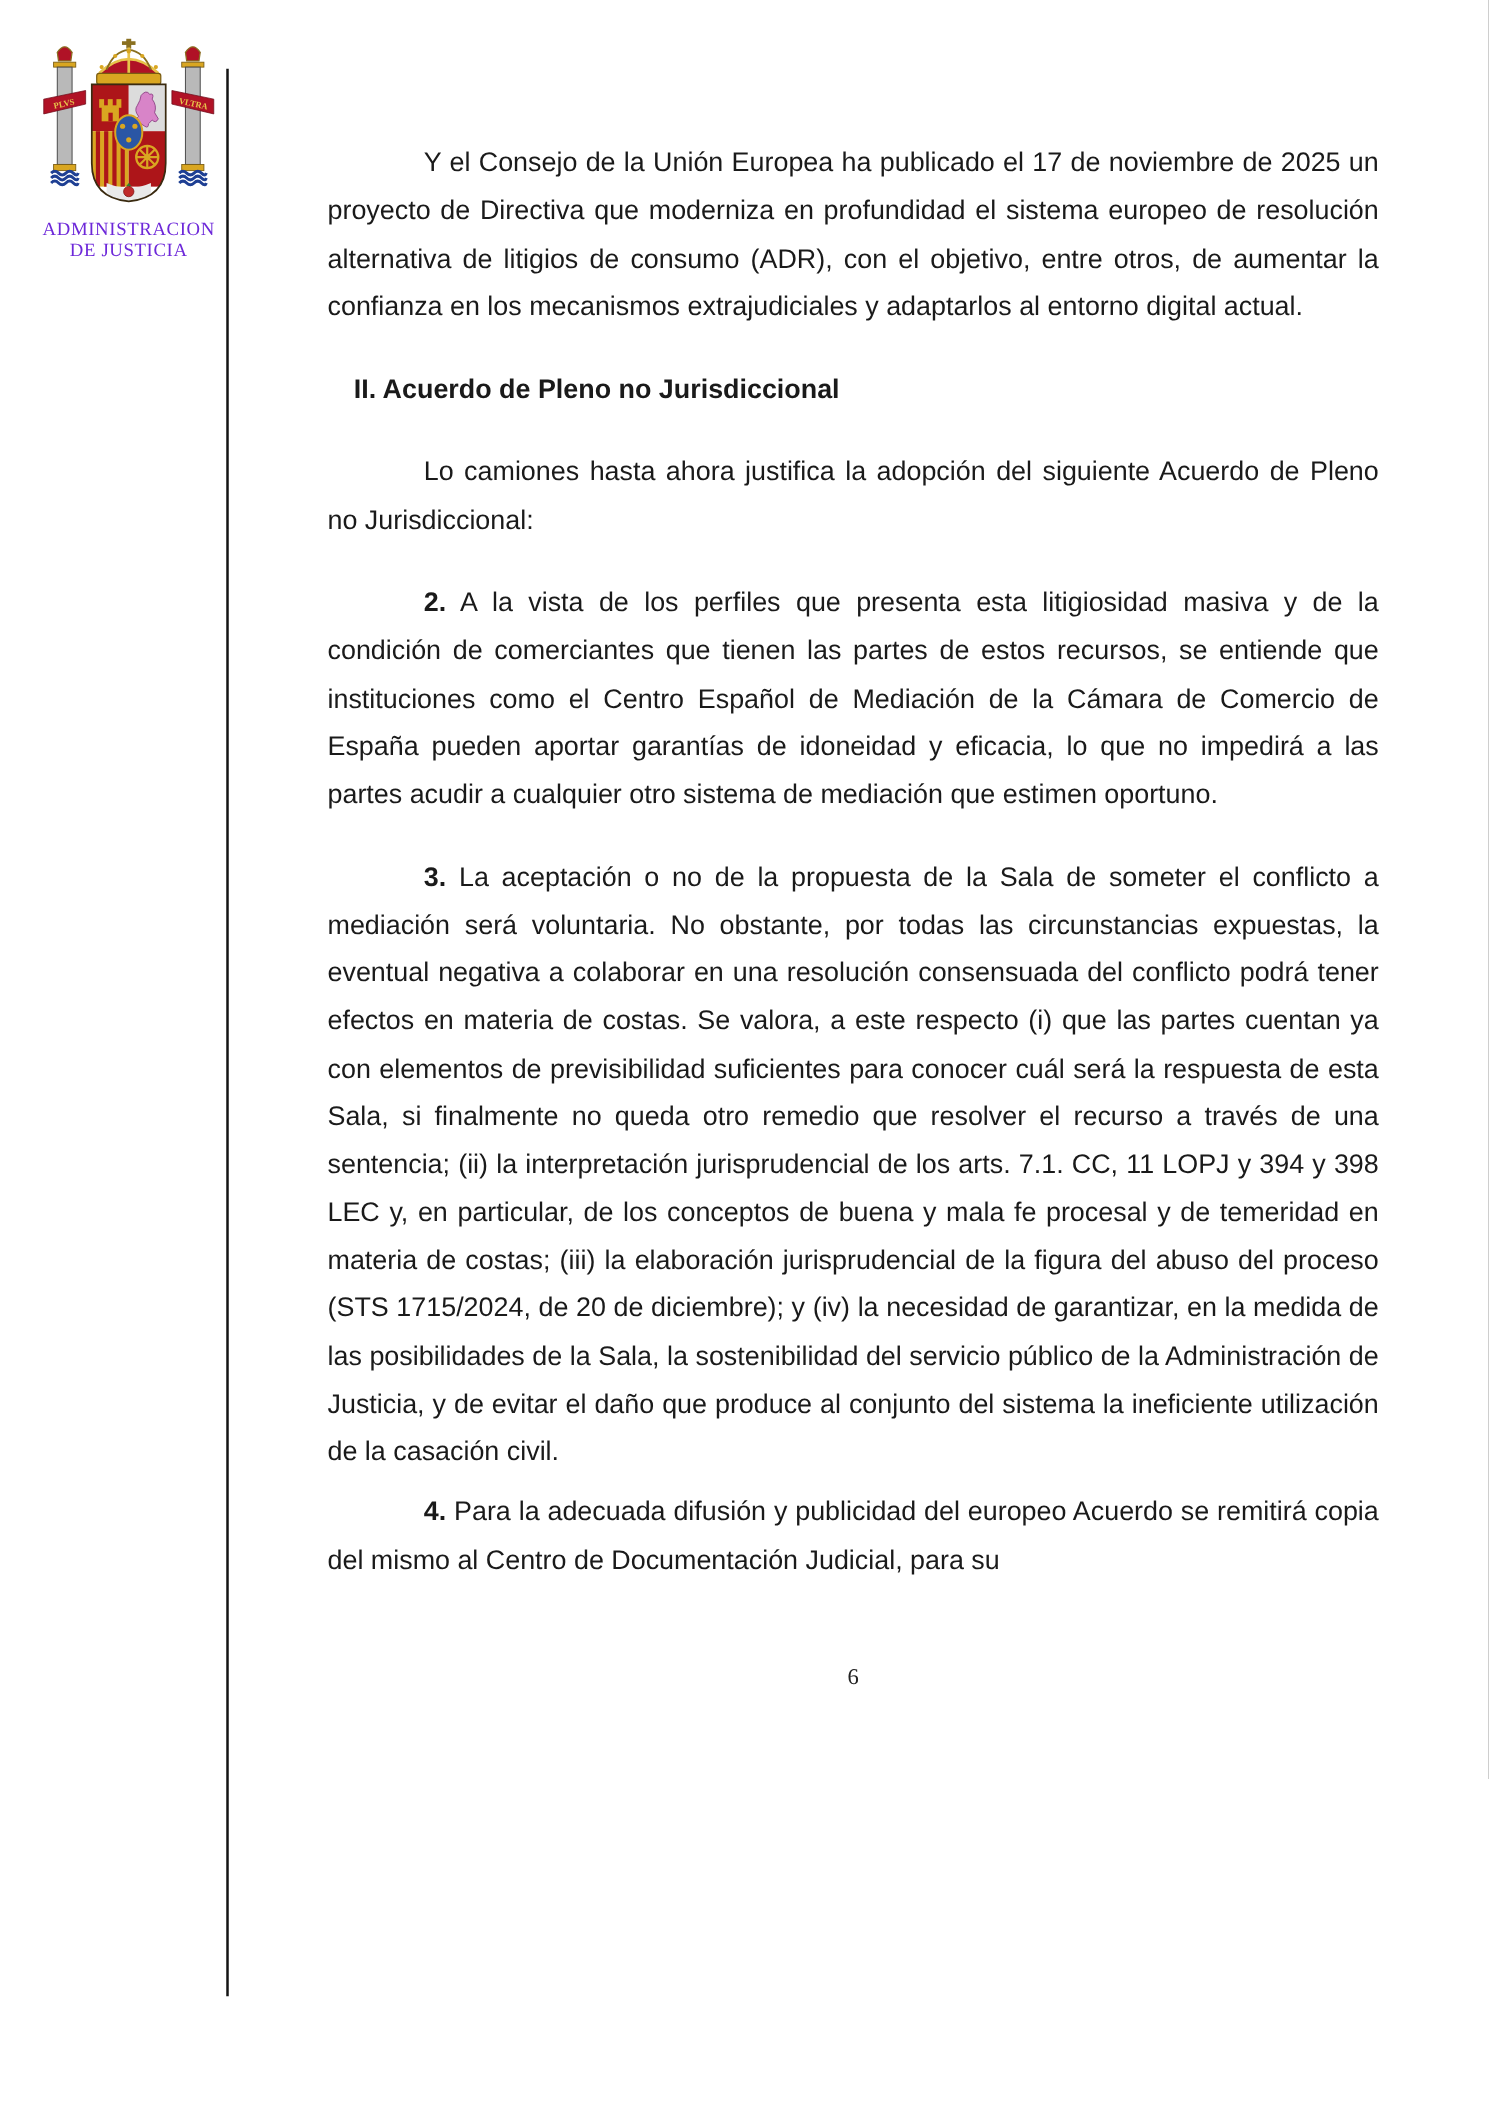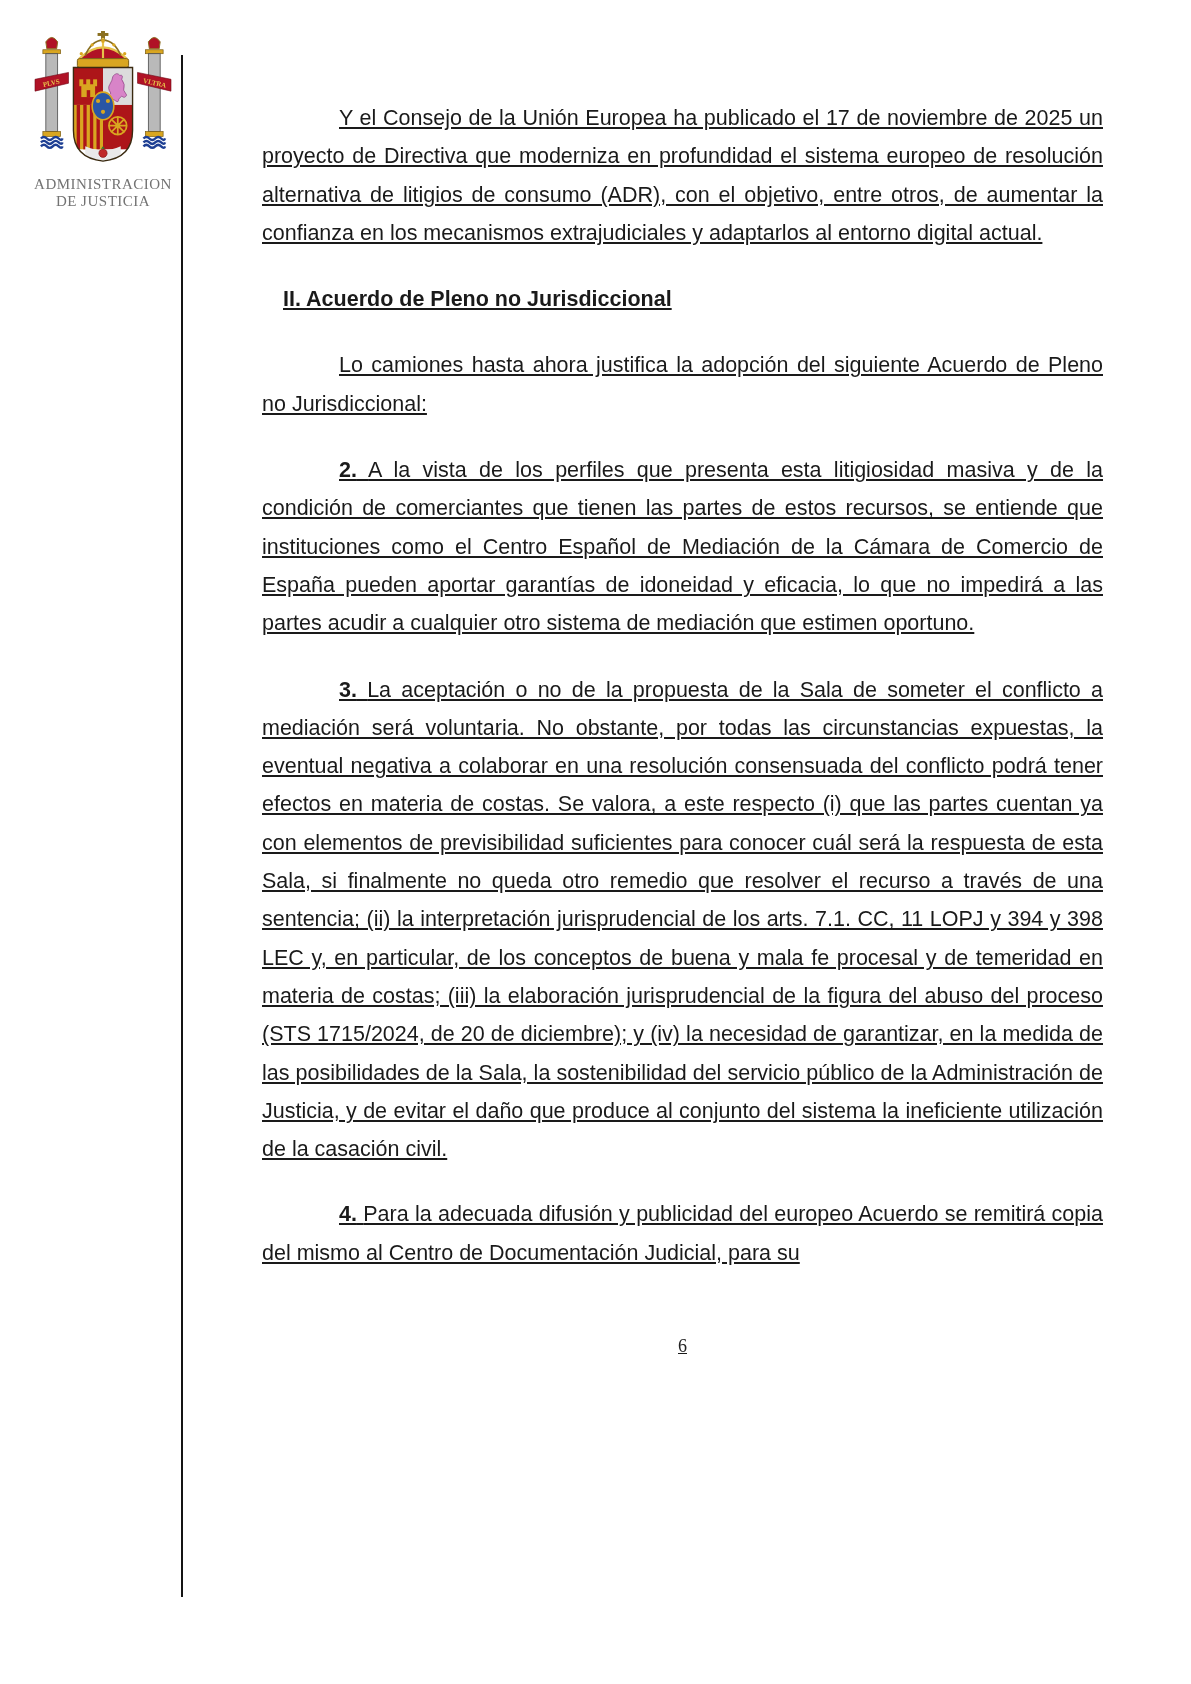--- a/index.html
+++ b/index.html
@@ -14,37 +14,36 @@
   .letterhead{
     position:absolute;left:28px;top:30px;width:150px;
     text-align:center;
   }
   .letterhead svg{display:block;margin:0 auto;}
   .org{
     margin-top:3px;
     font-family:"Liberation Serif", serif;
     font-size:15px;line-height:17px;
     letter-spacing:.5px;
-    color:#737373;
+    color:#6d28d9;
     white-space:nowrap;
   }
   .vline{
     position:absolute;left:181px;top:55px;
     width:2px;height:1542px;background:#141414;
   }
   
   .doc{
-    position:absolute;left:262px;top:99px;width:841px;
+    position:absolute;left:262px;top:111px;width:841px;
     font-size:21.5px;line-height:38.3px;
     color:#1a1a1a;
     text-align:justify;
-    text-decoration:underline;
   }
   .doc p{margin:0 0 28px;text-indent:77px;}
-  .doc p.tight{margin-bottom:27px;}
+  .doc p.tight{margin-bottom:10px;}
   .doc h2{
     margin:0 16px 28px;padding-left:5px;
     font-size:21.5px;line-height:38.3px;font-weight:700;
     text-align:left;text-indent:0;
   }
   .num{font-weight:700;}
   .gap-wide{margin-right:10px;}
   .pagenum{
     margin-top:55px;
     text-align:center;text-indent:0;

